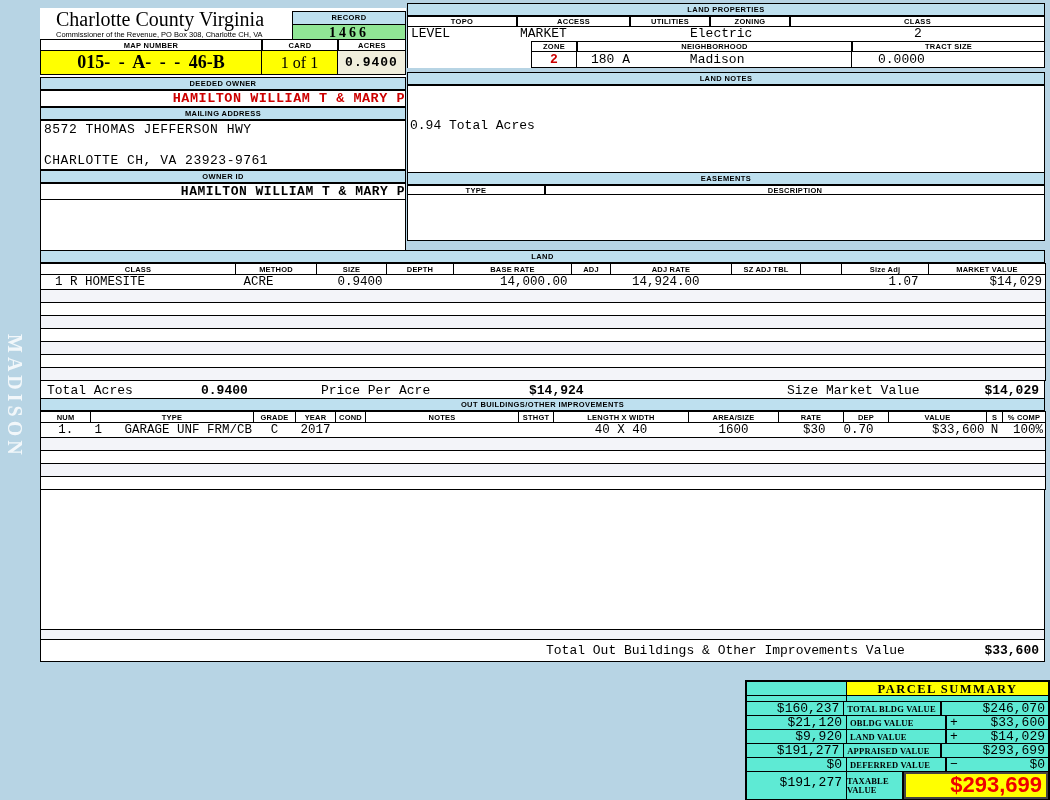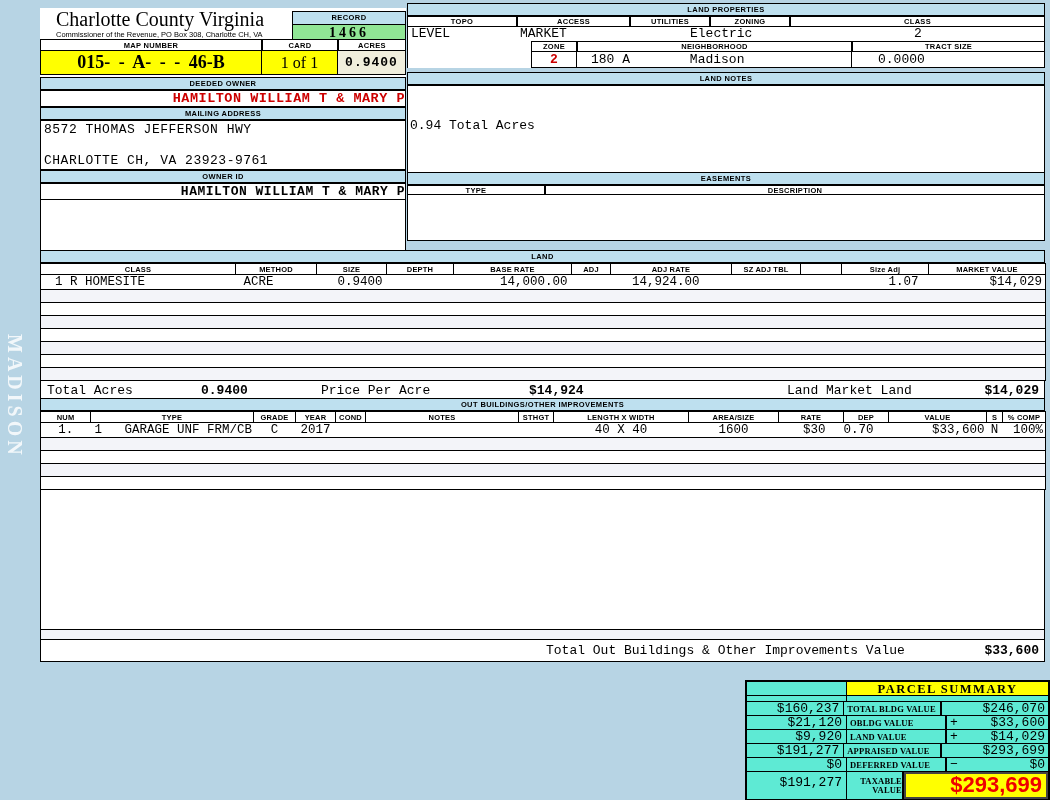--- a/index.html
+++ b/index.html
@@ -84,21 +84,21 @@
   .s-title{flex:1;background:#FFFF00;border-bottom:1px solid #000;font:bold 12.5px "Liberation Serif",serif;letter-spacing:1.5px;text-align:center;line-height:14px;}
   .s-head{height:14px;}.s-head .s-prior{border-bottom:1px solid #000;}
   .s-sp{height:6px;}.s-sp .s-rest{flex:1;border-bottom:1px solid #000;}
   .s-data{height:14px;line-height:13px;}
   .s-label{width:100px;box-sizing:border-box;border-right:2px solid #000;border-bottom:1px solid #000;font:bold 8.5px "Liberation Serif",serif;letter-spacing:.2px;padding:2px 0 0 3px;white-space:nowrap;}
   .s-value{flex:1;display:flex;border-bottom:1px solid #000;font-size:13px;gap:24px;}
   .s-op{width:14px;padding-left:3px;}
   .s-rv{flex:1;text-align:right;padding-right:3px;}
   .s-tax{flex:1;}
   .s-tax .s-prior{border-bottom:none;line-height:22px;}
-  .s-taxlabel{width:57px;box-sizing:border-box;border-right:2px solid #000;font:bold 8.5px "Liberation Serif",serif;text-align:right;display:flex;align-items:center;justify-content:center;line-height:9px;letter-spacing:.2px;}
+  .s-taxlabel{width:57px;box-sizing:border-box;border-right:2px solid #000;font:bold 8.5px "Liberation Serif",serif;text-align:left;display:flex;align-items:center;justify-content:center;line-height:9px;letter-spacing:.2px;}
   .s-taxvalue{flex:1;background:#FFFF00;border:2px solid #444;color:#EE0000;font:bold 22px "Liberation Sans",sans-serif;text-align:right;padding-right:4px;line-height:21px;box-sizing:border-box;}
   
   .madison{position:absolute;left:3px;top:334px;writing-mode:vertical-rl;font:bold 20px "Liberation Serif",serif;color:rgba(255,255,255,.82);letter-spacing:4px;}
 </style>
 </head>
 <body>
 
 <div class="page">
 
   <div class="madison">MADISON</div>
@@ -252,21 +252,21 @@
       <tr class="er a">
             <td colspan="11"></td>
           </tr>
     </tbody>
       </table>
     <div class="land-totals">
       <span style="left:6px">Total Acres</span>
       <span class="bold" style="left:160px">0.9400</span>
       <span style="left:280px">Price Per Acre</span>
       <span class="bold" style="left:488px">$14,924</span>
-      <span style="left:746px">Land Market Land</span>
+      <span style="left:746px">Size Market Value</span>
       <span class="bold" style="right:5px">$14,029</span>
     </div>
   </div>
 
   <div class="ob-panel">
     <div class="bar">OUT BUILDINGS/OTHER IMPROVEMENTS</div>
     <table class="outer">
       <colgroup>
         <col style="width:50px">
           <col style="width:163px">

